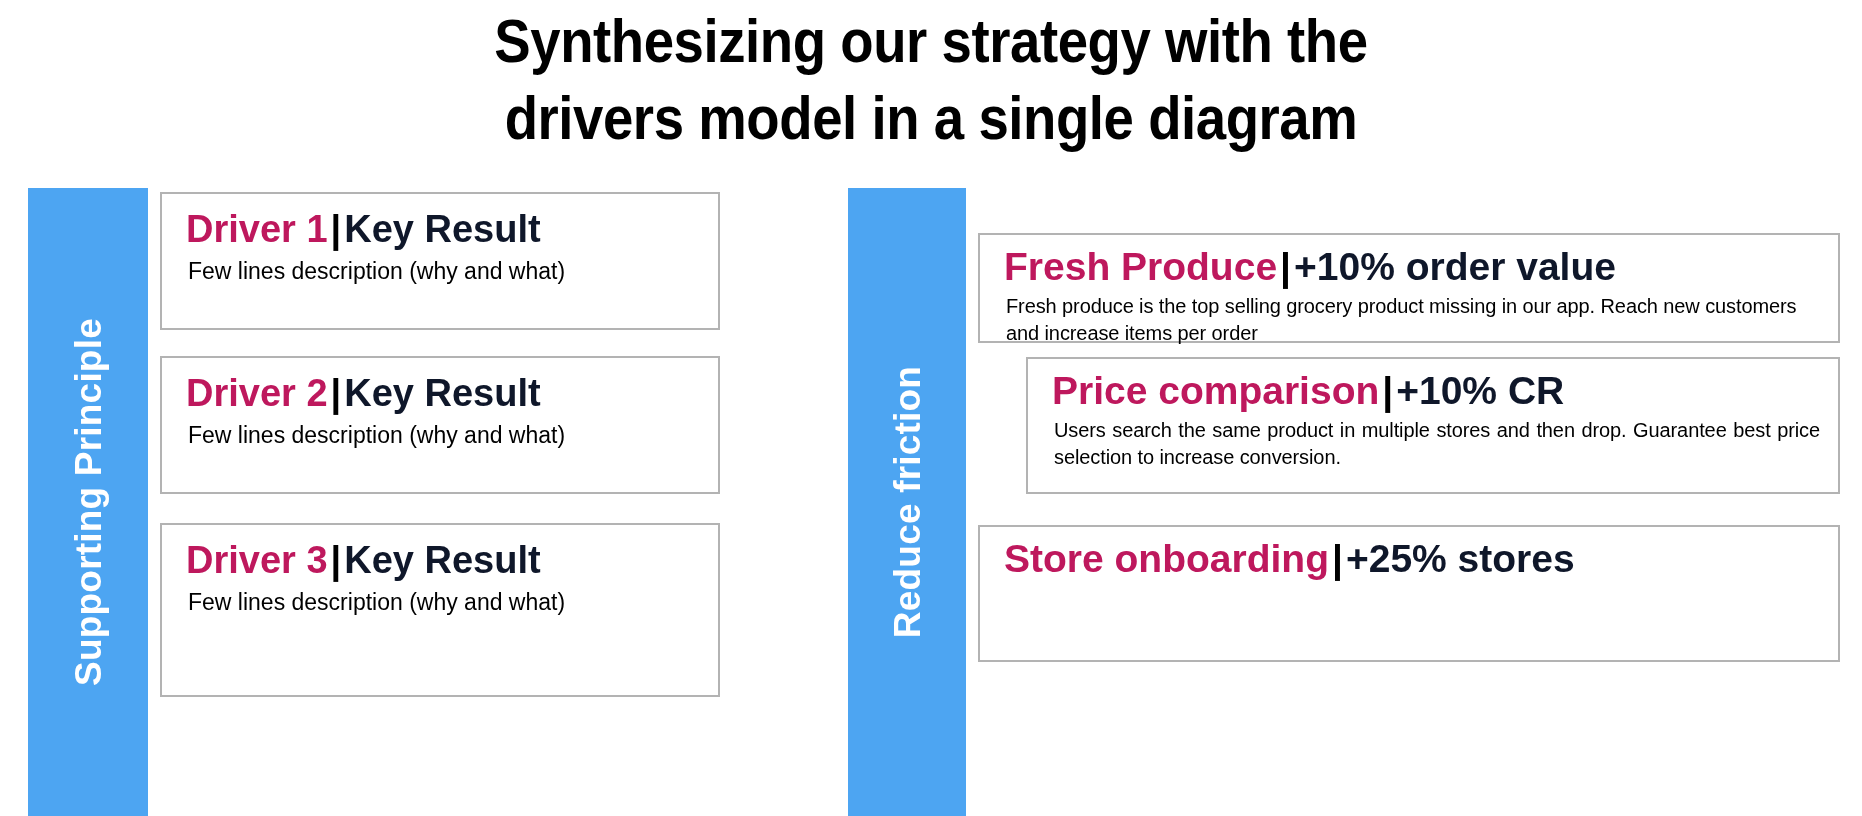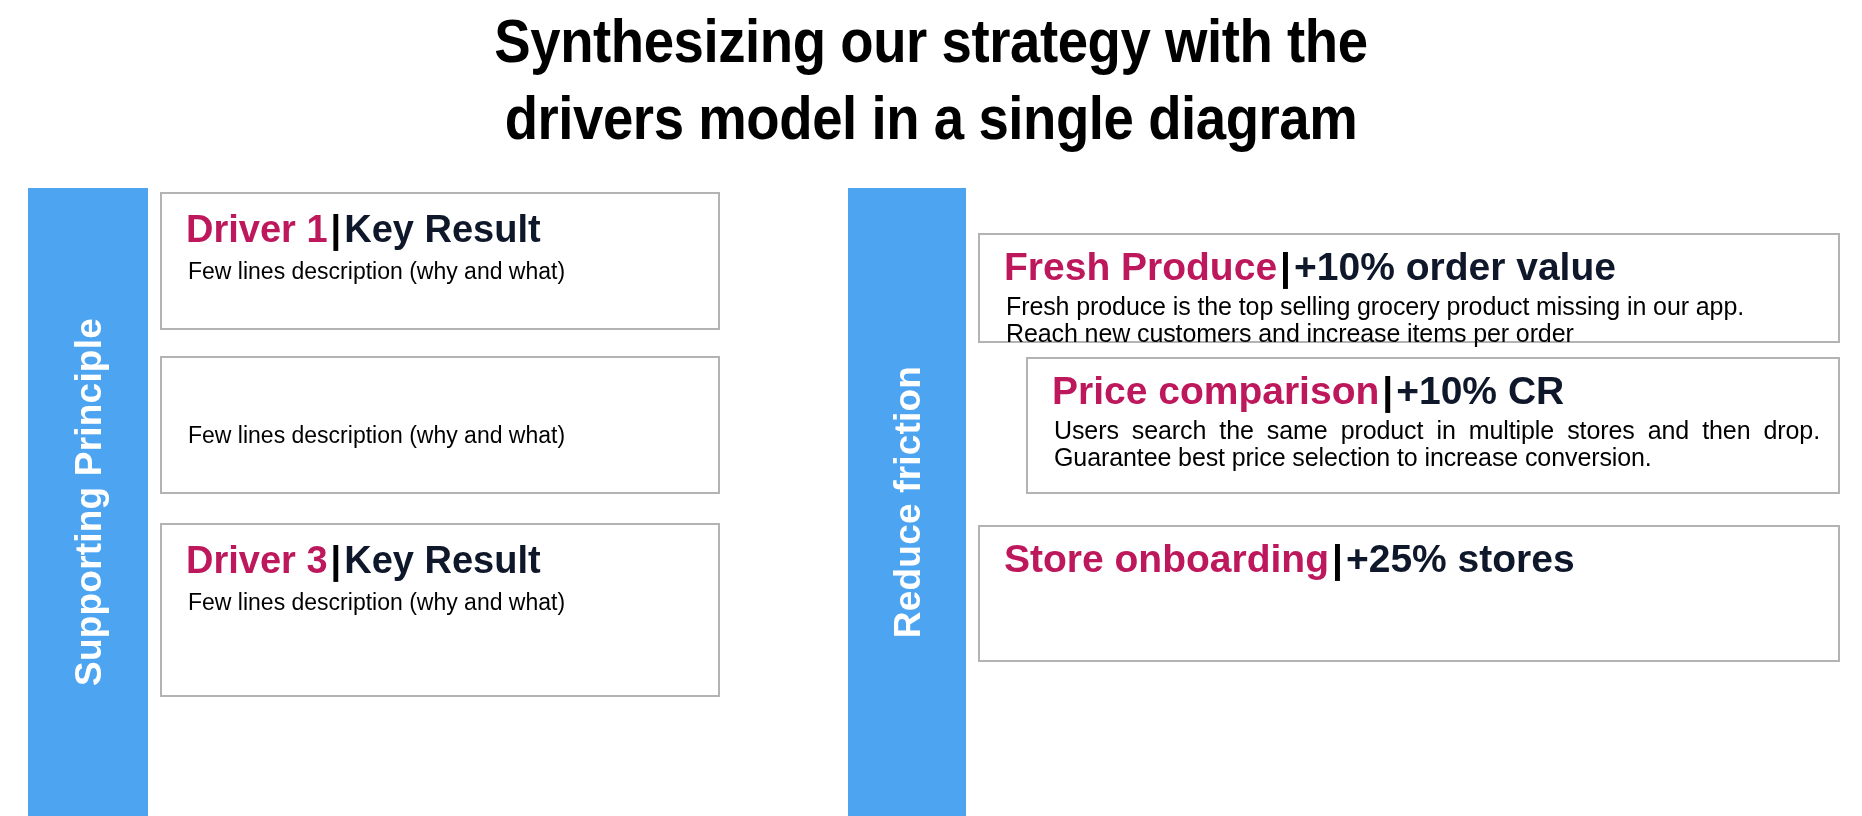--- a/index.html
+++ b/index.html
@@ -122,21 +122,21 @@
     line-height: 30px;
     color: #000000;
   }
 
   
   #column-right .card-body {
     left: 26px;
     right: 18px;
     top: 58px;
     font-family: "Liberation Sans", sans-serif;
-    font-size: 25px;
+    font-size: 20px;
     line-height: 27px;
     letter-spacing: -0.1px;
   }
   #column-right .card-body.justify { text-align: justify; text-align-last: left; }
 
   #column-right .card-heading { font-size: 39px; top: 10px; }
 </style>
 </head>
 <body>
 
@@ -154,20 +154,23 @@
   <div class="cards">
 
     <div class="card c0">
       <div class="card-heading">
         <span class="hl-driver">Driver 1</span><span class="hl-sep">|</span><span class="hl-kr">Key Result</span>
       </div>
       <div class="card-body">Few lines description (why and what)</div>
     </div>
 
     <div class="card c1">
+      <div class="card-heading">
+        <span class="hl-driver">Driver 2</span><span class="hl-sep">|</span><span class="hl-kr">Key Result</span>
+      </div>
       <div class="card-body">Few lines description (why and what)</div>
     </div>
 
     <div class="card c2">
       <div class="card-heading">
         <span class="hl-driver">Driver 3</span><span class="hl-sep">|</span><span class="hl-kr">Key Result</span>
       </div>
       <div class="card-body">Few lines description (why and what)</div>
     </div>
 

